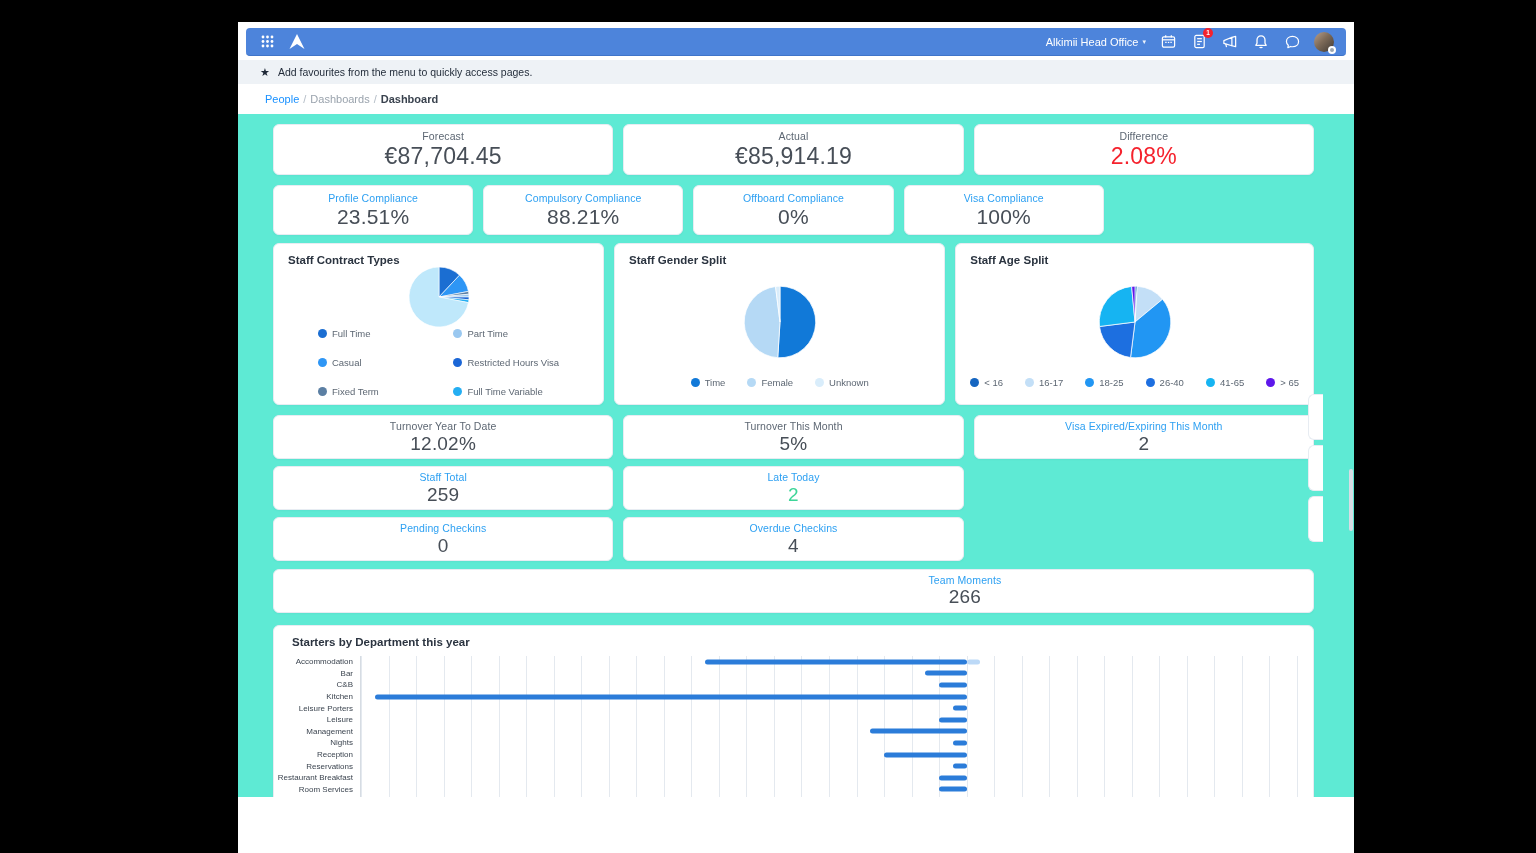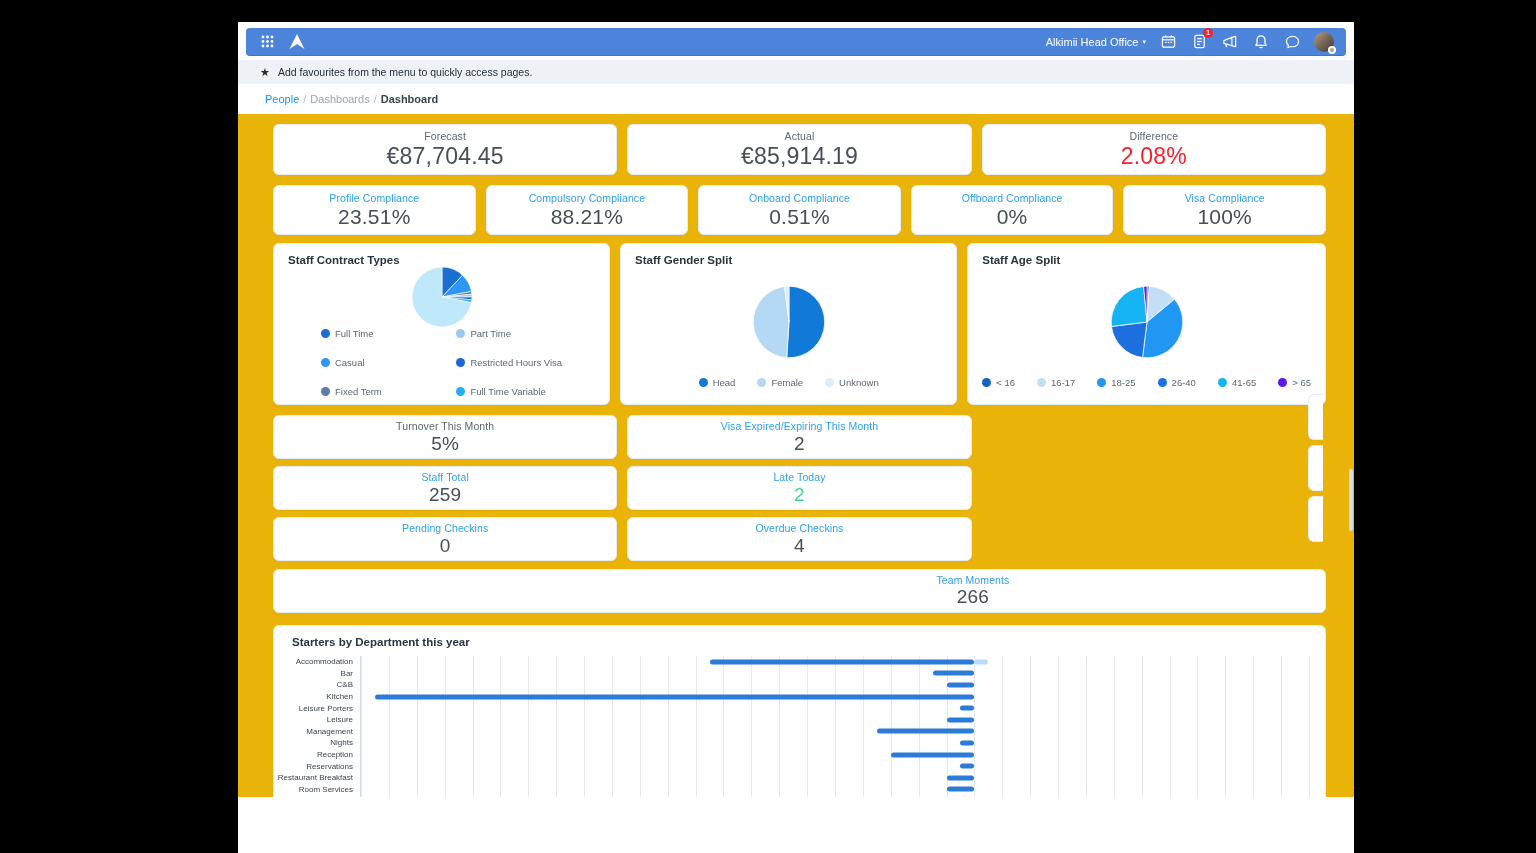--- a/index.html
+++ b/index.html
@@ -27,21 +27,21 @@
   .fav-text{font-size:10.5px;color:#1f2937;}
 
   
   .crumbs{height:30px;background:#fff;display:flex;align-items:center;padding:0 27px;font-size:11px;gap:4px;}
   .crumb-link{color:#1890ff;cursor:pointer;}
   .crumb-sep{color:#b3bcc6;}
   .crumb-mid{color:#9aa3ad;}
   .crumb-cur{color:#39424e;font-weight:bold;}
 
   
-  .content{position:relative;height:683px;background:#eab308;padding:10px 28px 0 35px;box-sizing:border-box;overflow:hidden;}
+  .content{position:relative;height:683px;background:#5eead4;padding:10px 40px 0 35px;box-sizing:border-box;overflow:hidden;}
   .card{background:#fff;border:1px solid #e7ecf2;border-radius:6px;box-shadow:0 1px 2px rgba(20,40,80,.04);box-sizing:border-box;}
   .row{display:grid;gap:10px;}
   .row.c3{grid-template-columns:repeat(3,1fr);}
   .row.c5{grid-template-columns:repeat(5,1fr);}
   .stat{display:flex;flex-direction:column;align-items:center;justify-content:center;gap:1px;position:relative;}
   .stat-label{font-size:10.5px;letter-spacing:.1px;}
   .lbl-gray{color:#5d6773;}
   .lbl-blue{color:#2da0f2;}
   .stat-value{font-size:21px;color:#474e57;letter-spacing:.2px;}
   .val-big{font-size:23px;}
@@ -197,24 +197,20 @@
     <div class="row c5 mb8">
       <div class="card stat h50">
         <div class="stat-label lbl-blue">Profile Compliance</div>
         <div class="stat-value">23.51%</div>
       </div>
       <div class="card stat h50">
         <div class="stat-label lbl-blue">Compulsory Compliance</div>
         <div class="stat-value">88.21%</div>
       </div>
       <div class="card stat h50">
-        <div class="stat-label lbl-blue">Onboard Compliance</div>
-        <div class="stat-value">0.51%</div>
-      </div>
-      <div class="card stat h50">
         <div class="stat-label lbl-blue">Offboard Compliance</div>
         <div class="stat-value">0%</div>
       </div>
       <div class="card stat h50">
         <div class="stat-label lbl-blue">Visa Compliance</div>
         <div class="stat-value">100%</div>
       </div>
     </div>
 
     <div class="row c3 mb10">
@@ -275,21 +271,21 @@
               <svg width="74" height="74" viewBox="0 0 120 120">
                 <path d="M60,60 L60.00,2.00 A58,58 0 1 1 56.36,117.89 Z" fill="#1179d8" stroke="#fff" stroke-width="1.2"></path>
                 <path d="M60,60 L56.36,117.89 A58,58 0 0 1 52.73,2.46 Z" fill="#b5d9f5" stroke="#fff" stroke-width="1.2"></path>
                 <path d="M60,60 L52.73,2.46 A58,58 0 0 1 60.00,2.00 Z" fill="#d9edfb" stroke="#fff" stroke-width="1.2"></path>
               </svg>
             </div>
           </div>
         <div class="legend-row">
             <span class="legend-item">
               <span class="dot" style="background: rgb(17, 121, 216);"></span>
-              <span>Head</span>
+              <span>Time</span>
             </span>
             <span class="legend-item">
               <span class="dot" style="background: rgb(181, 217, 245);"></span>
               <span>Female</span>
             </span>
             <span class="legend-item">
               <span class="dot" style="background: rgb(217, 237, 251);"></span>
               <span>Unknown</span>
             </span>
           </div>
@@ -331,20 +327,24 @@
             </span>
             <span class="legend-item">
               <span class="dot" style="background: rgb(94, 23, 235);"></span>
               <span>&gt; 65</span>
             </span>
           </div>
       </div>
     </div>
 
     <div class="row c3 mb7">
+      <div class="card stat h44">
+        <div class="stat-label lbl-gray">Turnover Year To Date</div>
+        <div class="stat-value val-mid">12.02%</div>
+      </div>
       <div class="card stat h44">
         <div class="stat-label lbl-gray">Turnover This Month</div>
         <div class="stat-value val-mid">5%</div>
       </div>
       <div class="card stat h44">
         <div class="stat-label lbl-blue">Visa Expired/Expiring This Month</div>
         <div class="stat-value val-mid">2</div>
       </div>
     </div>
 

